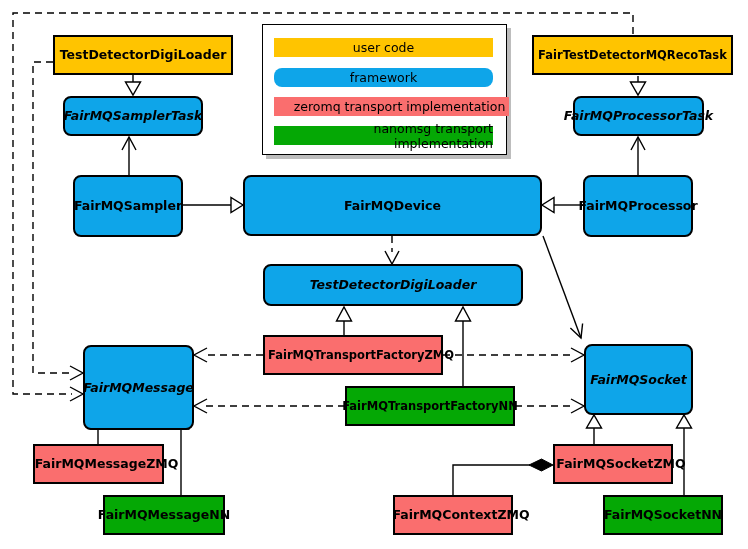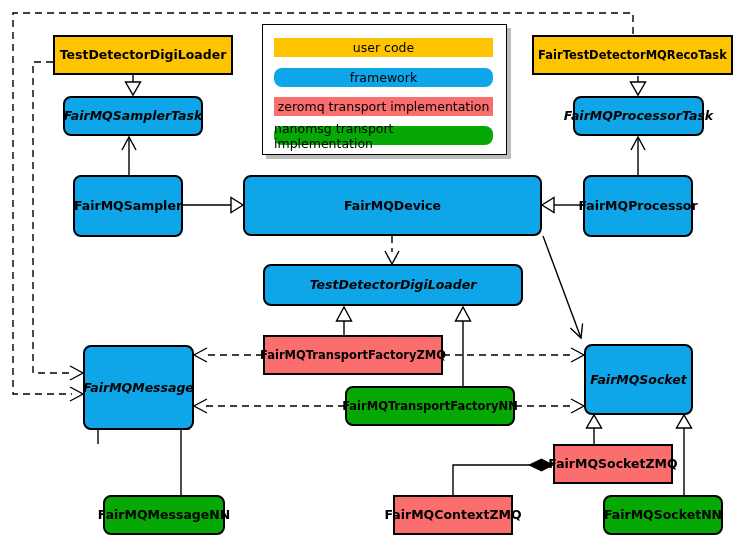--- a/index.html
+++ b/index.html
@@ -15,26 +15,27 @@
   .diamond{fill:#000;stroke:#000;stroke-width:1;}
   .node{
     position:absolute;box-sizing:border-box;border:2px solid #000;
     display:flex;align-items:center;justify-content:center;text-align:center;
     font-weight:bold;font-size:12.5px;color:#000;line-height:1.1;
   }
   .node.tight{font-size:11.5px;text-align:center;}
   .abstract{font-style:italic;}
   .user{background:#FFC400;}
   .framework{background:#0ea5e9;border-radius:8px;}
-  .zeromq{background:#FA6E6E;}
-  .nanomsg{background:#05A805;border-radius:8px;}
+  .zeromq{background:#FA6E6E;padding-left:16px;}
+  .nanomsg{background:#05A805;}
   .legend{
     position:absolute;left:262px;top:24px;width:245px;height:131px;
     background:#ffffff;border:1.6px solid #000;box-sizing:border-box;
     box-shadow:4px 4px 0 #bdbdbd;
+    text-align:right;
   }
   .lbar{
     position:absolute;left:11px;width:219px;height:19px;
     display:flex;align-items:center;justify-content:center;
     font-size:12.5px;color:#000;
   }
 </style>
 </head>
 <body>
 
@@ -143,18 +144,19 @@
   <div class="node framework" style="left:73px;top:175px;width:110px;height:62px">FairMQSampler</div>
   <div class="node framework" style="left:243px;top:175px;width:299px;height:61px">FairMQDevice</div>
   <div class="node user tight" style="left:532px;top:35px;width:201px;height:40px">FairTestDetectorMQRecoTask</div>
   <div class="node framework abstract" style="left:573px;top:96px;width:131px;height:40px">FairMQProcessorTask</div>
   <div class="node framework" style="left:583px;top:175px;width:110px;height:62px">FairMQProcessor</div>
   <div class="node framework abstract" style="left:263px;top:264px;width:260px;height:42px">TestDetectorDigiLoader</div>
   <div class="node zeromq tight" style="left:263px;top:335px;width:180px;height:40px">FairMQTransportFactoryZMQ</div>
   <div class="node nanomsg tight" style="left:345px;top:386px;width:170px;height:40px">FairMQTransportFactoryNN</div>
   <div class="node framework abstract" style="left:83px;top:345px;width:111px;height:85px">FairMQMessage</div>
   <div class="node framework abstract" style="left:584px;top:344px;width:109px;height:71px">FairMQSocket</div>
+  <div class="node zeromq" style="left:33px;top:444px;width:131px;height:40px">FairMQMessageZMQ</div>
   <div class="node nanomsg" style="left:103px;top:495px;width:122px;height:40px">FairMQMessageNN</div>
   <div class="node zeromq" style="left:393px;top:495px;width:120px;height:40px">FairMQContextZMQ</div>
   <div class="node zeromq" style="left:553px;top:444px;width:120px;height:40px">FairMQSocketZMQ</div>
   <div class="node nanomsg" style="left:603px;top:495px;width:120px;height:40px">FairMQSocketNN</div>
 
 </div>
 
 </body></html>

